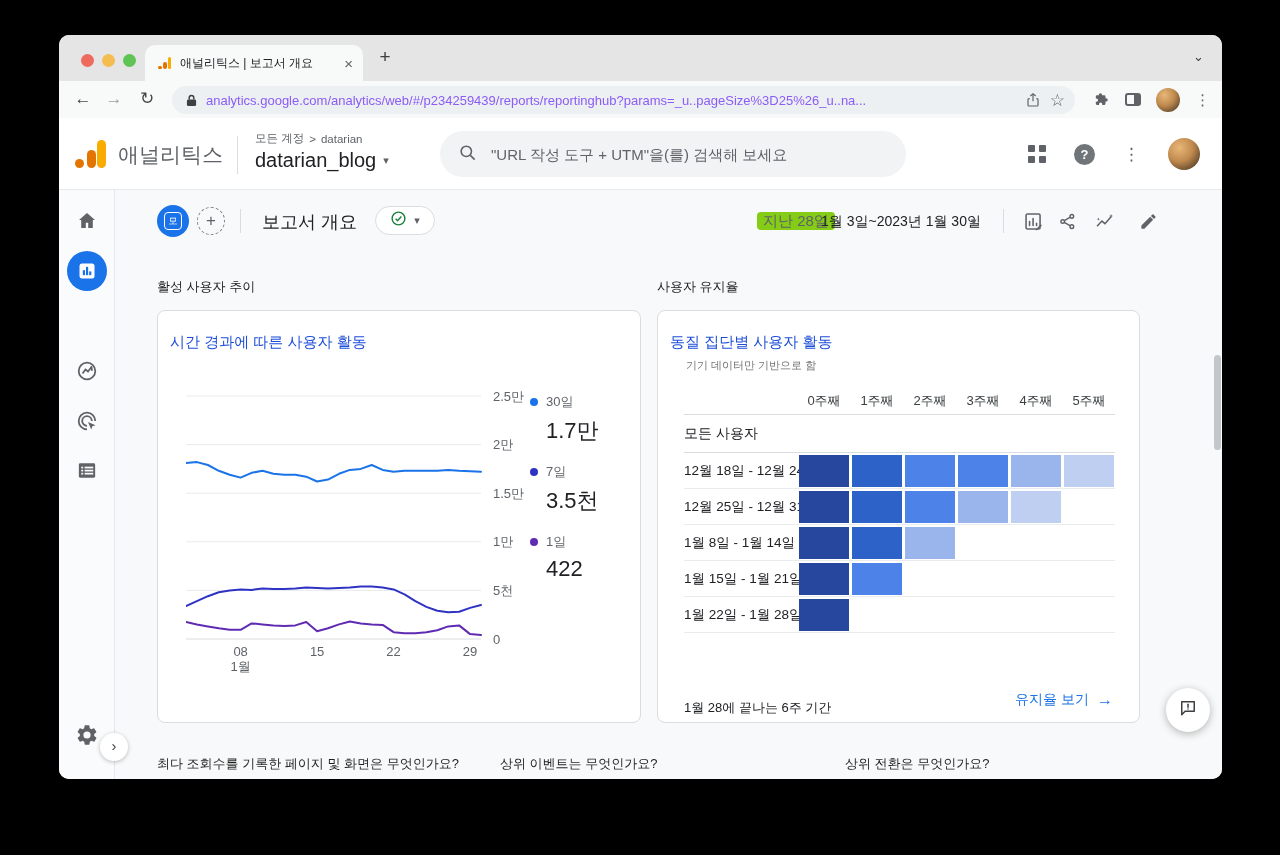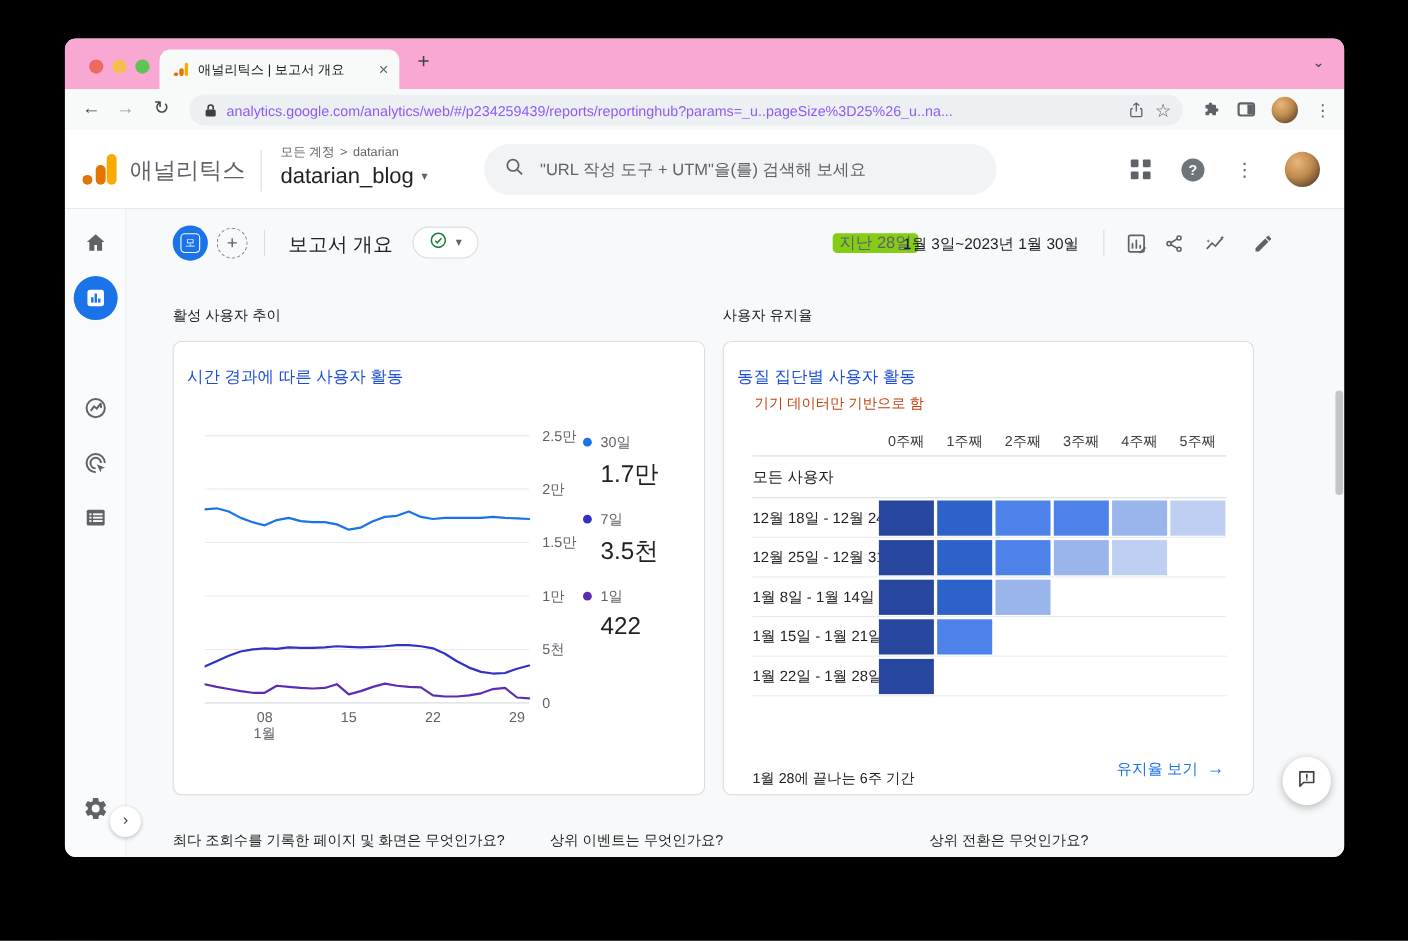--- a/index.html
+++ b/index.html
@@ -2,21 +2,21 @@
 <html><head>
 <meta charset="utf-8">
 <style>
   * { box-sizing: border-box; margin: 0; padding: 0; }
   html,body { width:1280px; height:855px; background:#000; font-family:"Liberation Sans",sans-serif; overflow:hidden; }
   svg text { font-family:"Liberation Sans",sans-serif; }
 
   .window { position:absolute; left:59px; top:35px; width:1163px; height:744px; border-radius:10px; overflow:hidden; background:#f8f9fa; box-shadow:0 25px 70px rgba(0,0,0,.65); }
 
   
-  .tabstrip { position:relative; height:46px; background:#f9a8d4; }
+  .tabstrip { position:relative; height:46px; background:#e5e5e5; }
   .traffic { position:absolute; top:19px; left:22px; display:flex; gap:8px; }
   .tl { width:13px; height:13px; border-radius:50%; }
   .tl-red{ background:#ee6a5f; } .tl-yellow{ background:#f5bd4f; } .tl-green{ background:#60c454; }
   .tab { position:absolute; left:86px; top:10px; width:218px; height:36px; background:#f8f9f9; border-radius:10px 10px 0 0; display:flex; align-items:center; padding:0 10px 0 13px; gap:8px; }
   .tab-title { flex:1; font-size:12px; color:#202124; white-space:nowrap; overflow:hidden; }
   .tab-close { color:#5f6368; font-size:15px; line-height:1; }
   .newtab { position:absolute; left:314px; top:11px; width:24px; text-align:center; color:#3c4043; font-size:19px; }
   .tab-chevron { position:absolute; right:18px; top:14px; color:#3c4043; font-size:13px; }
   .favicon { position:relative; width:14px; height:14px; flex:none; }
   .favicon .fb1{ position:absolute; right:1px; top:1px; width:3.5px; height:12px; border-radius:2px; background:#f9ab00; }
@@ -75,21 +75,21 @@
   .date-badge { position:absolute; left:642px; top:22px; height:18px; line-height:18px; padding:0 6px; background:#84cc16; border-radius:4px; font-size:15px; color:#5f6368; }
   .date-range { position:absolute; left:706px; top:23px; font-size:14px; color:#202124; }
   .date-caret { position:absolute; left:856px; top:25px; }
   .ctl-divider2 { position:absolute; left:888px; top:19px; width:1px; height:24px; background:#dadce0; }
   .ctl-ic { position:absolute; top:19px; width:24px; height:24px; display:flex; align-items:center; justify-content:center; }
 
   
   .sec-title { position:absolute; font-size:13px; color:#202124; }
   .card { position:absolute; top:120px; height:413px; background:#fff; border:1px solid #dadce0; border-radius:8px; }
   .card-title { position:absolute; left:12px; top:22px; font-size:15px; color:#1d4ed8; }
-  .card-sub { position:absolute; left:28px; top:47px; font-size:13px; color:#c2410c; }
+  .card-sub { position:absolute; left:28px; top:47px; font-size:11px; color:#737373; }
 
   
   .legend { position:absolute; left:372px; top:70px; width:108px; }
   .legend-item { position:absolute; left:0; }
   .li-row { display:flex; align-items:center; gap:8px; }
   .li-dot { width:8px; height:8px; border-radius:50%; flex:none; }
   .li-label { font-size:13px; color:#5f6368; }
   .li-value { margin:5px 0 0 16px; font-size:22px; color:#202124; }
 
   

